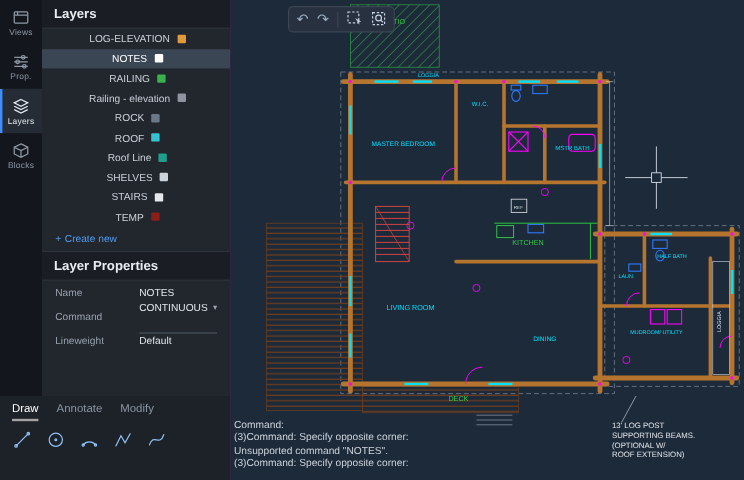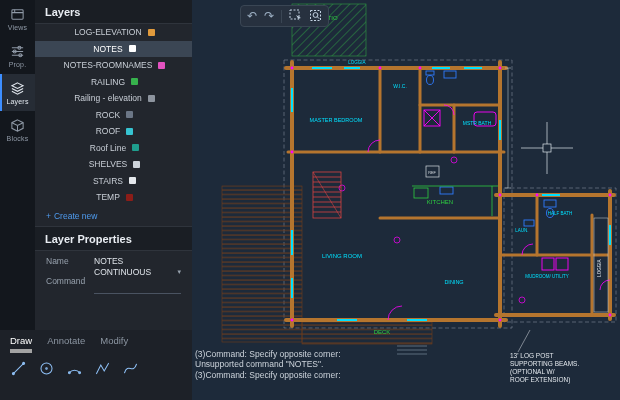--- a/index.html
+++ b/index.html
@@ -23,31 +23,31 @@
   .props-title{border-top:1px solid #2f343c;margin-top:0}
   .layer-list{flex:0 0 auto}
   .layer-row{display:flex;align-items:center;justify-content:center;
     height:16.5px;padding:0 9px 0 11px;font-size:8.5px;cursor:pointer;white-space:nowrap}
   .layer-row.selected{background:#3b4654;color:#ffffff}
   .layer-name{overflow:hidden;text-overflow:ellipsis}
   .layer-swatch{width:7px;height:7px;border-radius:1px;flex:0 0 auto;margin-left:6px}
   .create-new{color:#4f9cf0;font-size:8.5px;padding:5px 11px;cursor:pointer}
   .create-new .plus{margin-right:3px}
   .prop-row{display:flex;align-items:center;font-size:8.5px;height:20px;padding:0 11px}
-  .prop-label{width:48px;color:#97a1ad;flex:0 0 auto}
+  .prop-label{width:70px;color:#97a1ad;flex:0 0 auto}
   .prop-value{color:#dfe4ea}
   .prop-select{flex:1;display:flex;justify-content:space-between;align-items:center;
     border-bottom:1px solid #4a5361;padding-bottom:16px;color:#dfe4ea;cursor:pointer}
   .chev{color:#97a1ad;font-size:7px}
 
   
   .bottom-strip{position:absolute;left:0;top:330px;width:192px;height:70px;background:#1d2128}
   .tabs{display:flex;gap:15px;padding:5px 10px 0;font-size:9.5px}
   .tab{color:#8b95a1;padding-bottom:3px;cursor:pointer}
-  .tab.active{color:#ffffff;border-bottom:4px solid #a3a3a3}
+  .tab.active{color:#ffffff;border-bottom:2px solid #a3a3a3}
   .tools{display:flex;gap:7px;padding:5px 8px}
   .tool{width:21px;height:21px;display:flex;align-items:center;justify-content:center;
     cursor:pointer;border-radius:3px}
   .ticon{width:17px;height:17px;stroke:#8fc1f7;fill:none;stroke-width:1.2;stroke-linecap:round}
 
   
   .canvas{position:absolute;left:192px;top:0;width:428px;height:400px;background:#1d2a3a;overflow:hidden}
   .plan{position:absolute;left:0;top:0;width:428px;height:400px}
   .plan text{font-family:"Liberation Sans",sans-serif}
   .mini-toolbar{position:absolute;left:48px;top:5px;height:22px;background:#27313f;
@@ -103,24 +103,20 @@
     <div class="layer-list">
         <div class="layer-row">
           <span class="layer-name">LOG-ELEVATION</span>
           <span class="layer-swatch" style="background: rgb(224, 154, 60);"></span>
         </div>
         <div class="layer-row selected">
           <span class="layer-name">NOTES</span>
           <span class="layer-swatch" style="background: rgb(255, 255, 255);"></span>
         </div>
         <div class="layer-row">
-          <span class="layer-name">NOTES-ROOMNAMES</span>
-          <span class="layer-swatch" style="background: rgb(227, 82, 192);"></span>
-        </div>
-        <div class="layer-row">
           <span class="layer-name">RAILING</span>
           <span class="layer-swatch" style="background: rgb(55, 178, 77);"></span>
         </div>
         <div class="layer-row">
           <span class="layer-name">Railing - elevation</span>
           <span class="layer-swatch" style="background: rgb(141, 148, 158);"></span>
         </div>
         <div class="layer-row">
           <span class="layer-name">ROCK</span>
           <span class="layer-swatch" style="background: rgb(107, 118, 134);"></span>
@@ -153,20 +149,24 @@
     <div class="prop-row">
       <span class="prop-label">Name</span>
       <span class="prop-value">NOTES</span>
     </div>
     <div class="prop-row">
       <span class="prop-label">Command</span>
       <span class="prop-select">
         <span>CONTINUOUS</span>
         <span class="chev">▾</span>
       </span>
+    </div>
+    <div class="prop-row">
+      <span class="prop-label">Lineweight</span>
+      <span class="prop-value">Default</span>
     </div>
   </div>
 
   <div class="bottom-strip">
     <div class="tabs">
       <span class="tab active">Draw</span>
       <span class="tab">Annotate</span>
       <span class="tab">Modify</span>
     </div>
     <div class="tools">
@@ -381,20 +381,21 @@
       <span class="mini-btn">
         <svg class="micon" viewBox="0 0 13 13">
           <rect x="1.5" y="1.5" width="10" height="10" stroke-dasharray="2 1.5"></rect>
           <circle cx="6.5" cy="6" r="2.4"></circle>
             <line x1="8.2" y1="7.7" x2="10.2" y2="9.7"></line>
         </svg>
       </span>
     </div>
 
     <div class="cmdline">
+        <div>Command:</div>
         <div>(3)Command: Specify opposite corner:</div>
         <div>Unsupported command "NOTES".</div>
         <div>(3)Command: Specify opposite corner:</div>
       </div>
 
     <div class="note">
       <div>13' LOG POST</div>
       <div>SUPPORTING BEAMS.</div>
       <div>(OPTIONAL W/</div>
       <div>ROOF EXTENSION)</div>

